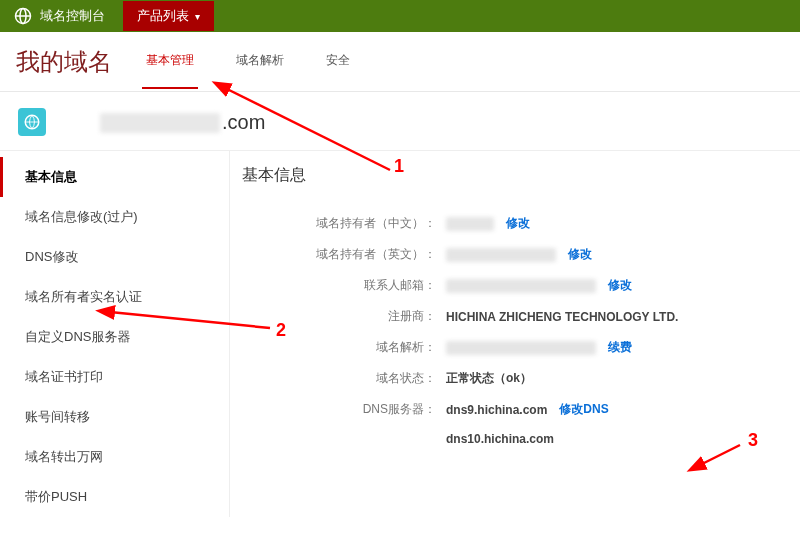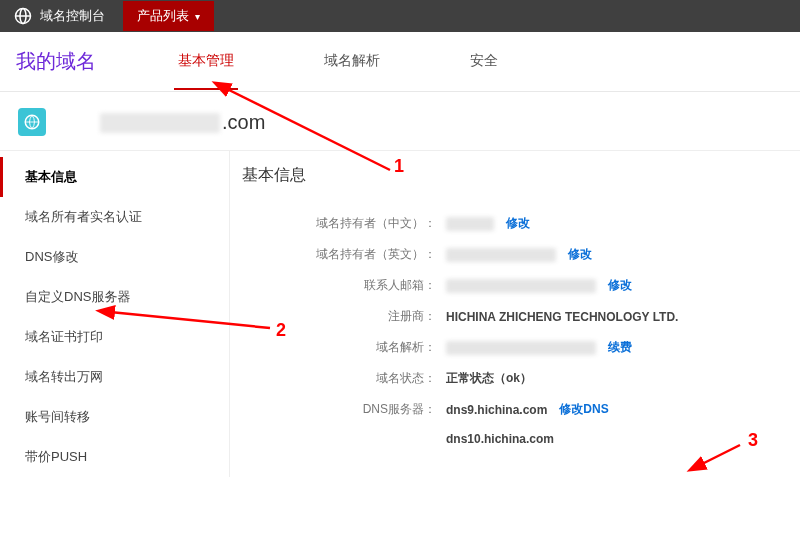--- a/index.html
+++ b/index.html
@@ -1,27 +1,27 @@
 <!DOCTYPE html>
 <html><head>
   <meta charset="utf-8">
   <style>
     * { margin: 0; padding: 0; box-sizing: border-box; }
     body { font-family: "Microsoft YaHei", Arial, sans-serif; font-size: 13px; color: #333; background: #fff; width: 800px; height: 540px; position: relative; overflow: hidden; }
     
-    .topbar { background: #404040; height: 32px; display: flex; align-items: center; padding: 0 14px; color: #fff; }
+    .topbar { background: #4d7c0f; height: 32px; display: flex; align-items: center; padding: 0 14px; color: #fff; }
     .topbar .globe { width: 18px; height: 18px; margin-right: 8px; display: inline-flex; }
     .topbar .title { font-size: 13px; }
     .topbar .prod { margin-left: 18px; background: #a80000; height: 30px; display: flex; align-items: center; padding: 0 14px; cursor: pointer; }
     .topbar .prod .chev { margin-left: 6px; font-size: 10px; }
     
     .subhead { display: flex; align-items: center; border-bottom: 1px solid #e8e8e8; height: 60px; padding-left: 16px; }
-    .pagetitle { font-size: 20px; color: #6d28d9; margin-right: 30px; }
+    .pagetitle { font-size: 24px; color: #7f1d1d; margin-right: 30px; }
     .tabs { display: flex; gap: 34px; }
-    .tab { color: #555; font-size: 14px; padding: 18px 4px; cursor: pointer; border-bottom: 2px solid transparent; margin-left: 48px; }
+    .tab { color: #555; font-size: 12px; padding: 18px 4px; cursor: pointer; border-bottom: 2px solid transparent; }
     .tab.active { color: #c00; border-bottom: 2px solid #c00; }
     
     .domainrow { display: flex; align-items: center; padding: 16px 18px 14px 18px; border-bottom: 1px solid #eee; gap: 40px; }
     .dicon { width: 28px; height: 28px; background: #3bc4d6; border-radius: 4px; display: inline-flex; align-items: center; justify-content: center; color: #fff; font-size: 10px; margin-right: 14px; }
     .domainname { font-size: 20px; color: #333; font-weight: normal; }
     .domain-blur { display: inline-block; width: 120px; height: 20px; background: #e8e8e8; filter: blur(2px); border-radius: 2px; margin-right: 2px; vertical-align: middle; }
     
     .main { display: flex; }
     
     .sidebar { width: 230px; border-right: 1px solid #eee; padding-top: 6px; }
@@ -77,26 +77,27 @@
       </svg>
   </span>
   <span class="domainname">
     <span class="domain-blur"></span><span>.com</span>
   </span>
 </div>
 
 <div class="main">
   <div class="sidebar">
     <div class="sidebar-item active">基本信息</div>
+    <div class="sidebar-item">域名信息修改(过户)</div>
+    <div class="sidebar-item">DNS修改</div>
     <div class="sidebar-item">域名所有者实名认证</div>
-    <div class="sidebar-item">DNS修改</div>
     <div class="sidebar-item">自定义DNS服务器</div>
     <div class="sidebar-item">域名证书打印</div>
+    <div class="sidebar-item">账号间转移</div>
     <div class="sidebar-item">域名转出万网</div>
-    <div class="sidebar-item">账号间转移</div>
     <div class="sidebar-item">带价PUSH</div>
   </div>
 
   <div class="content">
     <div class="ctitle">基本信息</div>
     <div class="info">
       <div class="row">
         <div class="lab">域名持有者（中文）：</div>
         <div class="val">
             <span class="blur" style="width:48px"></span>

